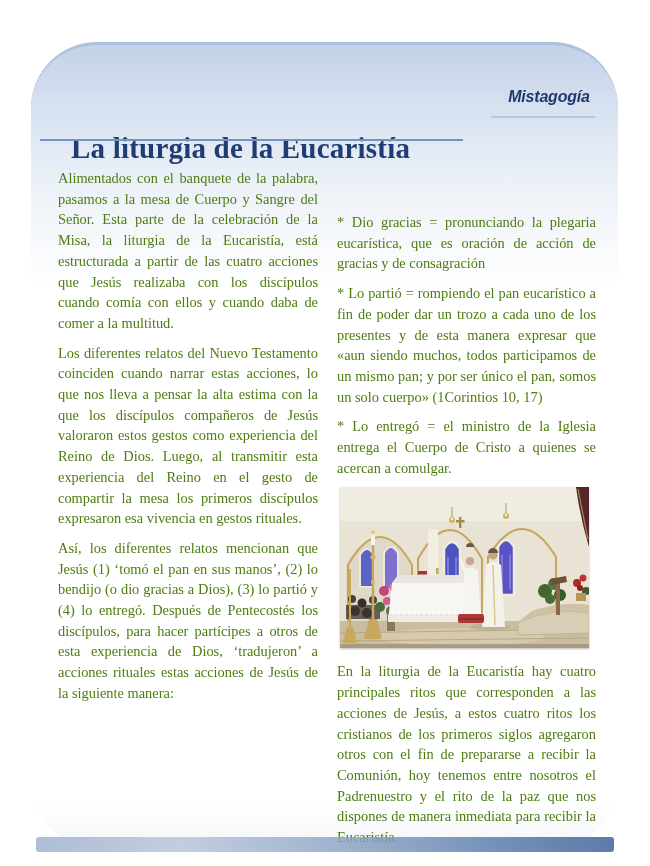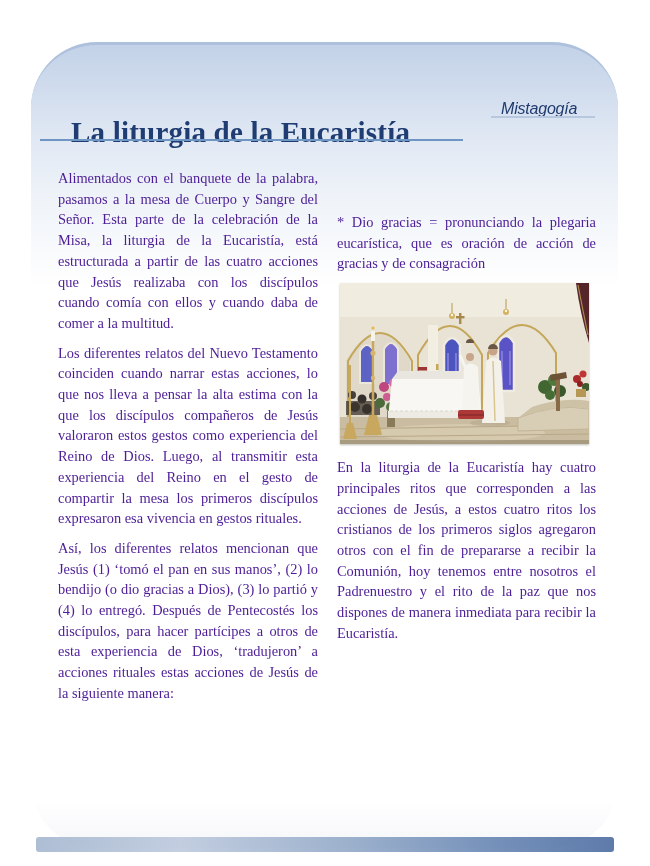--- a/index.html
+++ b/index.html
@@ -8,32 +8,32 @@
     font-family:"Liberation Serif", serif;
   }
   .sheet{
     position:absolute;left:31px;top:42px;width:587px;height:806px;
     border-radius:66px;box-sizing:border-box;
     border-top:3px solid #aec1dc;
     background:linear-gradient(180deg,#c3d2e8 0%,#cfdbed 5%,#dfe7f3 11%,#edf2f8 18%,
                #ffffff 30%,#ffffff 94%,#f5f6f9 100%);
   }
   .masthead{
-    position:absolute;left:501px;top:100px;width:96px;text-align:left;
-    font-family:"Liberation Sans", sans-serif;font-weight:normal;font-style:italic;
+    position:absolute;left:501px;top:88px;width:96px;text-align:center;
+    font-family:"Liberation Sans", sans-serif;font-weight:bold;font-style:italic;
     font-size:16px;color:#1f3a6e;letter-spacing:-0.2px;
   }
   .masthead-rule{position:absolute;left:491px;top:116px;width:104px;height:2px;background:#b7c8de;}
   .page-title{
-    position:absolute;left:71px;top:97px;width:420px;
+    position:absolute;left:71px;top:113px;width:420px;
     font-size:29px;font-weight:bold;color:#1f3d72;letter-spacing:0.2px;white-space:nowrap;
   }
   .title-rule{position:absolute;left:40px;top:139px;width:423px;height:2px;background:#6f95c3;}
   .columns{
-    position:absolute;left:58px;top:168px;width:538px;display:flex;gap:19px;color:#4c1d95;
+    position:absolute;left:58px;top:168px;width:538px;display:flex;gap:19px;color:#4d7c0f;
   }
   .col{font-size:14.4px;line-height:20.7px;text-align:justify;}
   .col.left{width:260px;}
   .col.right{width:259px;margin-top:44px;}
   .col p{margin:0 0 9px 0;}
   .photo-wrap{
     width:249px;height:161px;margin:3px 0 13px 3px;overflow:hidden;
     box-shadow:0 1px 2px rgba(70,60,45,.35);
   }
   .photo-wrap svg{display:block;filter:blur(0.35px) saturate(0.95);}
@@ -54,20 +54,22 @@
 <div class="title-rule"></div>
 
 <div class="columns">
   <div class="col left">
     <p>Alimentados con el banquete de la palabra, pasamos a la mesa de Cuerpo y Sangre del Señor. Esta parte de la celebración de la Misa, la liturgia de la Eucaristía, está estructurada a partir de las cuatro acciones que Jesús realizaba con los discípulos cuando comía con ellos y cuando daba de comer a la multitud.</p>
     <p>Los diferentes relatos del Nuevo Testamento coinciden cuando narrar estas acciones, lo que nos lleva a pensar la alta estima con la que los discípulos compañeros de Jesús valoraron estos gestos como experiencia del Reino de Dios. Luego, al transmitir esta experiencia del Reino en el gesto de compartir la mesa los primeros discípulos expresaron esa vivencia en gestos rituales.</p>
     <p>Así, los diferentes relatos mencionan que Jesús (1) ‘tomó el pan en sus manos’, (2) lo bendijo (o dio gracias a Dios), (3) lo partió y (4) lo entregó. Después de Pentecostés los discípulos, para hacer partícipes a otros de esta experiencia de Dios, ‘tradujeron’ a acciones rituales estas acciones de Jesús de la siguiente manera:</p>
   </div>
   <div class="col right">
     <p>* Dio gracias = pronunciando la plegaria eucarística, que es oración de acción de gracias y de consagración</p>
+    <p>* Lo partió = rompiendo el pan eucarístico a fin de poder dar un trozo a cada uno de los presentes y de esta manera expresar que «aun siendo muchos, todos participamos de un mismo pan; y por ser único el pan, somos un solo cuerpo» (1Corintios 10, 17)</p>
+    <p>* Lo entregó = el ministro de la Iglesia entrega el Cuerpo de Cristo a quienes se acercan a comulgar.</p>
 
     <div class="photo-wrap">
       <svg width="249" height="161" viewBox="0 0 249 161" xmlns="http://www.w3.org/2000/svg">
 
         <rect width="249" height="161" fill="#e9e3d5"></rect>
         <rect width="249" height="34" fill="#f1ecdf"></rect>
 
         <path d="M6,140 V78 Q38,22 70,78 V140 Z" fill="#e0d8c7"></path>
 
         <path d="M8,140 V78 Q40,22 72,78 V140" fill="none" stroke="#c6a755" stroke-width="2"></path>

